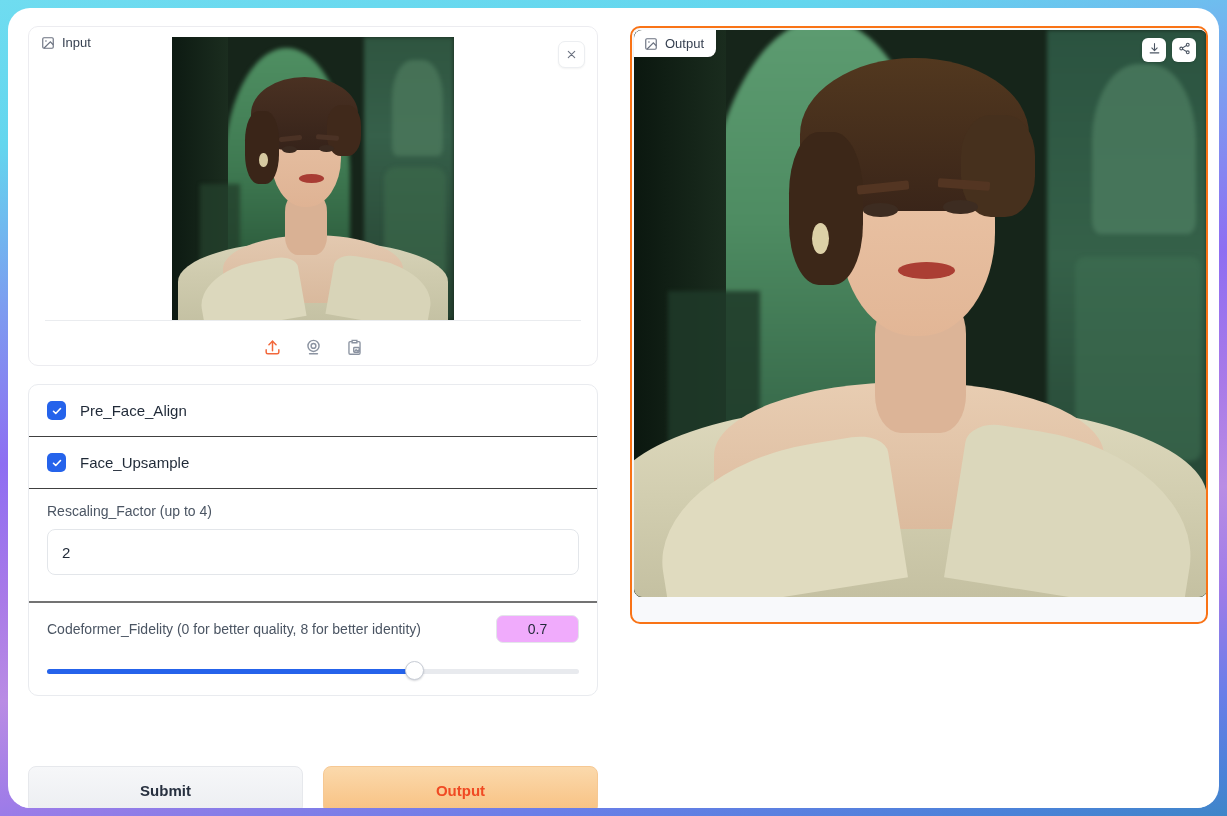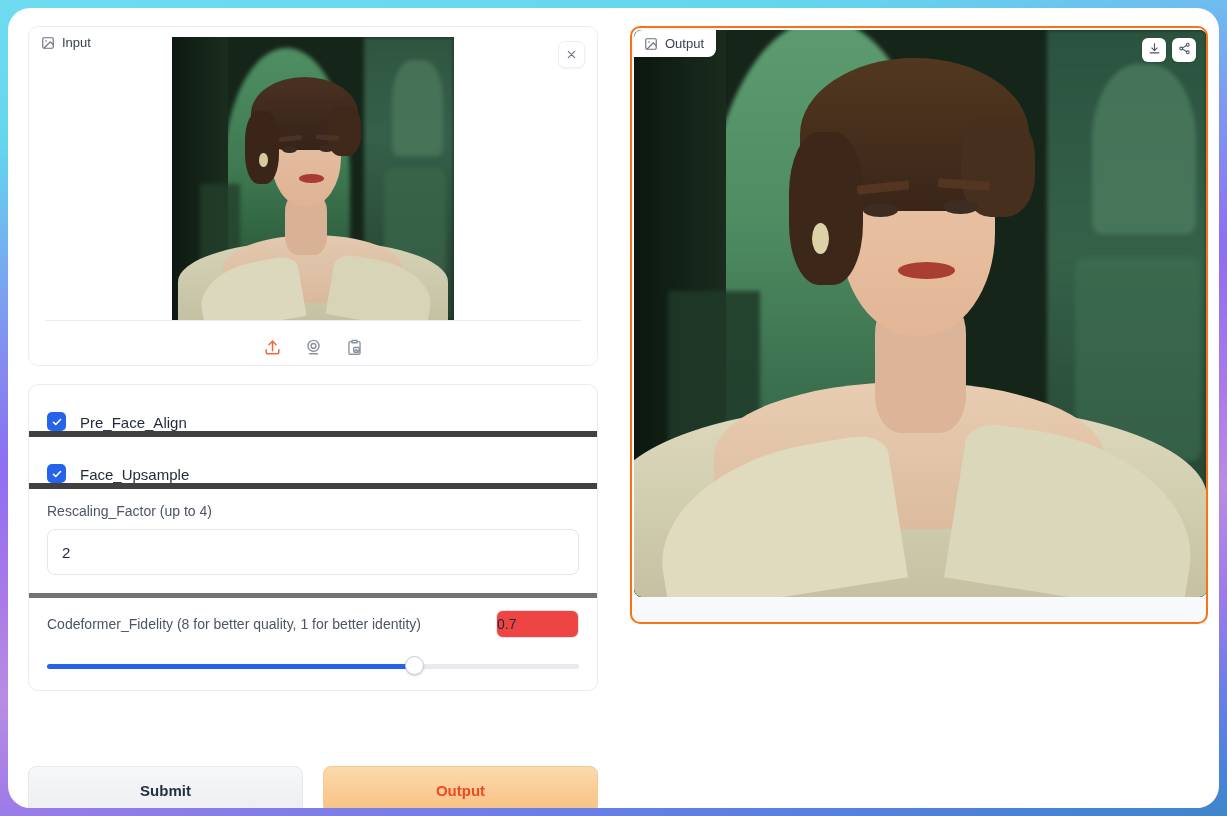--- a/index.html
+++ b/index.html
@@ -101,42 +101,42 @@
   .settings-card {
     position: absolute; left: 0; top: 358px;
     width: 570px;
     border: 1px solid #e9ebef;
     border-radius: 10px;
     background: #fff;
     overflow: hidden;
   }
   .check-row {
     height: 52px;
-    display: flex; align-items: flex-end;
+    display: flex; align-items: center;
     padding: 0 18px;
-    border-bottom: 6px solid #404040;
+    border-bottom: 1px solid #404040;
     cursor: pointer;
   }
   .cb {
     width: 19px; height: 19px;
     border-radius: 5px;
     background: #2563eb;
     display: flex; align-items: center; justify-content: center;
     flex: none;
   }
   .cb svg { display: block; }
   .check-label {
     margin-left: 14px;
     font-size: 15px;
     color: #1f2937;
   }
 
   .field-block {
-    padding: 14px 18px 18px 18px;
-    border-bottom: 5px solid #737373;
+    padding: 14px 18px 26px 18px;
+    border-bottom: 2px solid #737373;
   }
   .field-label {
     font-size: 14px;
     color: #4b5563;
     margin-bottom: 10px;
   }
   .text-input {
     width: 100%;
     height: 46px;
     border: 1px solid #e3e6ea;
@@ -157,25 +157,26 @@
     gap: 10px;
   }
   .slider-title {
     font-size: 14px;
     color: #4b5563;
   }
   .slider-value {
     width: 83px; height: 28px;
     border: 1px solid #e3e6ea;
     border-radius: 7px;
-    background: #ef4444;
+    background: #f0abfc;
     display: flex; align-items: center; justify-content: center;
     font-size: 14px;
     color: #1f2937;
     font-family: inherit;
+    text-align: center;
     outline: none;
   }
   .slider-rail-wrap {
     position: relative;
     margin-top: 20px;
     height: 16px;
   }
   .rail {
     position: absolute; left: 0; right: 0; top: 6px;
     height: 5px;
@@ -385,21 +386,21 @@
         <span class="check-label">Face_Upsample</span>
       </div>
 
       <div class="field-block">
         <div class="field-label">Rescaling_Factor (up to 4)</div>
         <input class="text-input" type="text" value="2" style="">
       </div>
 
       <div class="slider-block">
         <div class="slider-head">
-          <span class="slider-title">Codeformer_Fidelity (8 for better quality, 1 for better identity)</span>
+          <span class="slider-title">Codeformer_Fidelity (0 for better quality, 8 for better identity)</span>
           <input class="slider-value" type="text" value="0.7" style="">
         </div>
         <div class="slider-rail-wrap">
           <div class="rail"></div>
           <div class="rail-fill" id="railFill" style="width: 69%;"></div>
           <div class="thumb" id="sliderThumb" style="left: 69%;"></div>
         </div>
       </div>
     </div>
 

